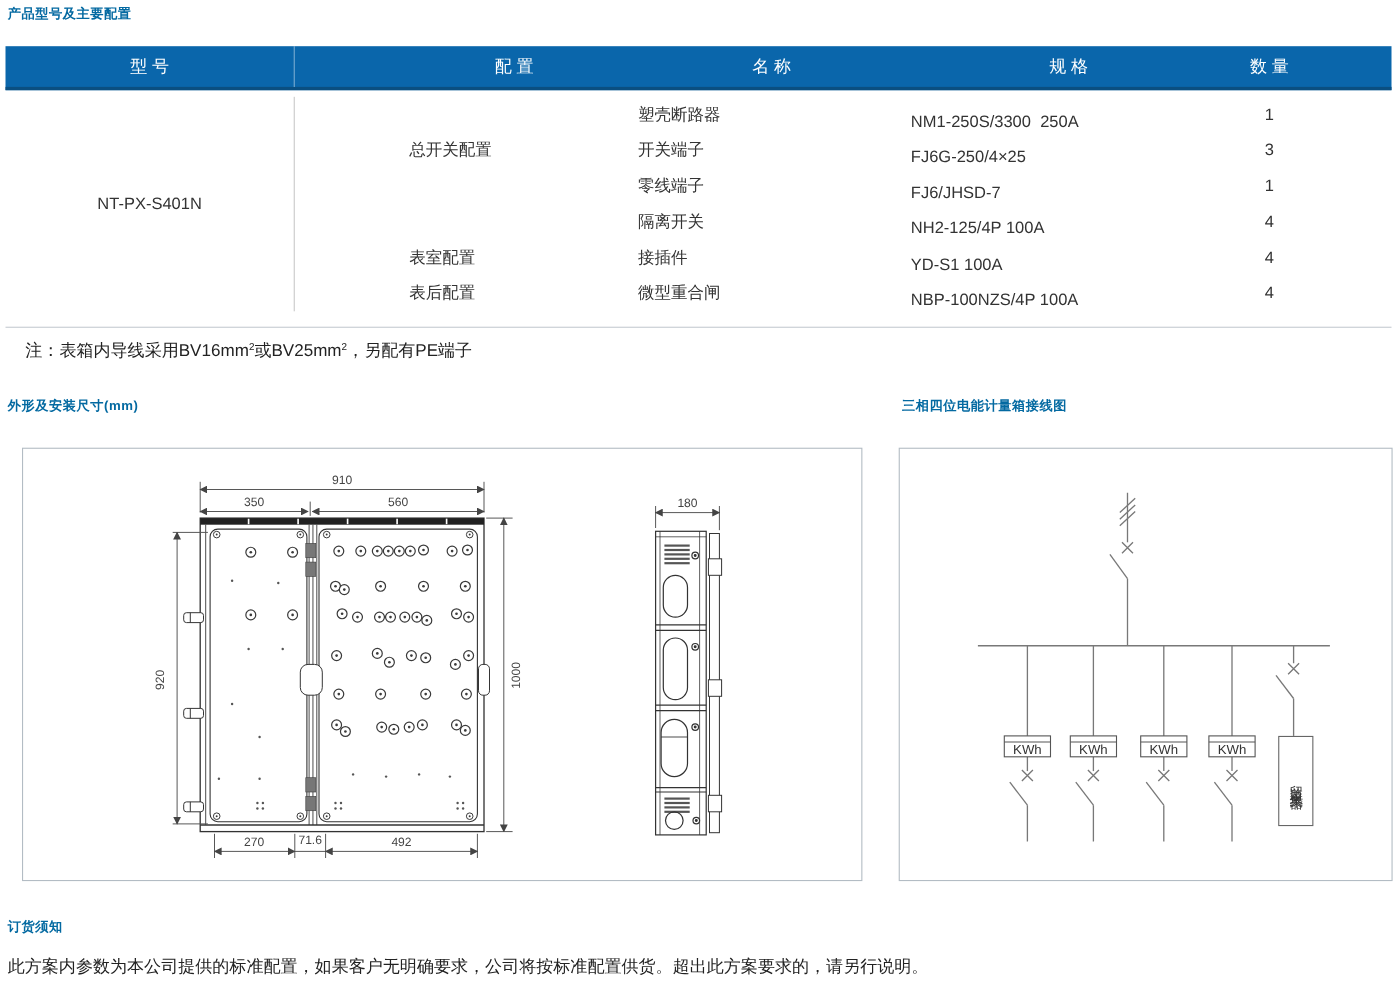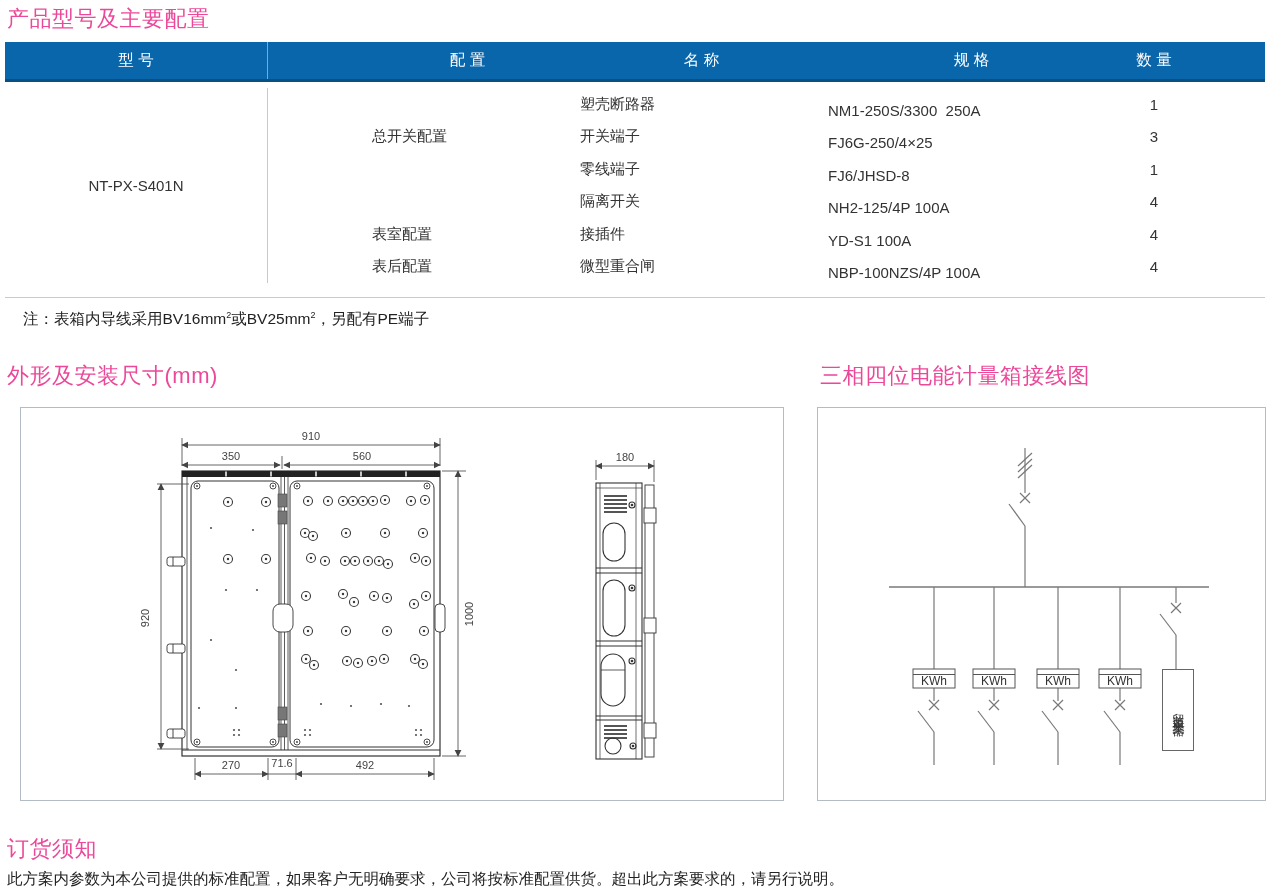--- a/index.html
+++ b/index.html
@@ -1,20 +1,20 @@
 <!DOCTYPE html>
 <html><head>
 <meta charset="utf-8">
 <style>
   html,body{margin:0;padding:0;}
   body{
     width:1270px;height:893px;position:relative;overflow:hidden;
     background:#ffffff;font-family:"Liberation Sans","DejaVu Sans",sans-serif;color:#222;
   }
-  .h-title{position:absolute;font-size:22px;font-weight:normal;color:#ec4899;letter-spacing:.5px;white-space:pre;}
+  .h-title{position:absolute;font-size:12px;font-weight:bold;color:#0369a1;letter-spacing:.5px;white-space:pre;}
   #page-title{left:7px;top:4px;}
   #dims-title{left:7px;top:361px;}
   #wiring-title{left:820px;top:361px;}
   #ordering-title{left:7px;top:834px;}
 
   
   .tbl{position:absolute;left:5px;top:42px;width:1260px;}
   .thead{display:grid;grid-template-columns:263px 295px 260px 292px 150px;
     background:#0a66ab;border-bottom:3px solid #0a4f81;height:37px;align-items:center;
     color:#fff;font-size:15.5px;}
@@ -77,21 +77,21 @@
 
     <div class="cell nm" style="grid-row:1">塑壳断路器</div>
     <div class="cell nm" style="grid-row:2">开关端子</div>
     <div class="cell nm" style="grid-row:3">零线端子</div>
     <div class="cell nm" style="grid-row:4">隔离开关</div>
     <div class="cell nm" style="grid-row:5">接插件</div>
     <div class="cell nm" style="grid-row:6">微型重合闸</div>
 
     <div class="cell sp" style="grid-row:1">NM1-250S/3300  250A</div>
     <div class="cell sp" style="grid-row:2">FJ6G-250/4×25</div>
-    <div class="cell sp" style="grid-row:3">FJ6/JHSD-8</div>
+    <div class="cell sp" style="grid-row:3">FJ6/JHSD-7</div>
     <div class="cell sp" style="grid-row:4">NH2-125/4P 100A</div>
     <div class="cell sp" style="grid-row:5">YD-S1 100A</div>
     <div class="cell sp" style="grid-row:6">NBP-100NZS/4P 100A</div>
 
     <div class="cell qt" style="grid-row:1">1</div>
     <div class="cell qt" style="grid-row:2">3</div>
     <div class="cell qt" style="grid-row:3">1</div>
     <div class="cell qt" style="grid-row:4">4</div>
     <div class="cell qt" style="grid-row:5">4</div>
     <div class="cell qt" style="grid-row:6">4</div>

